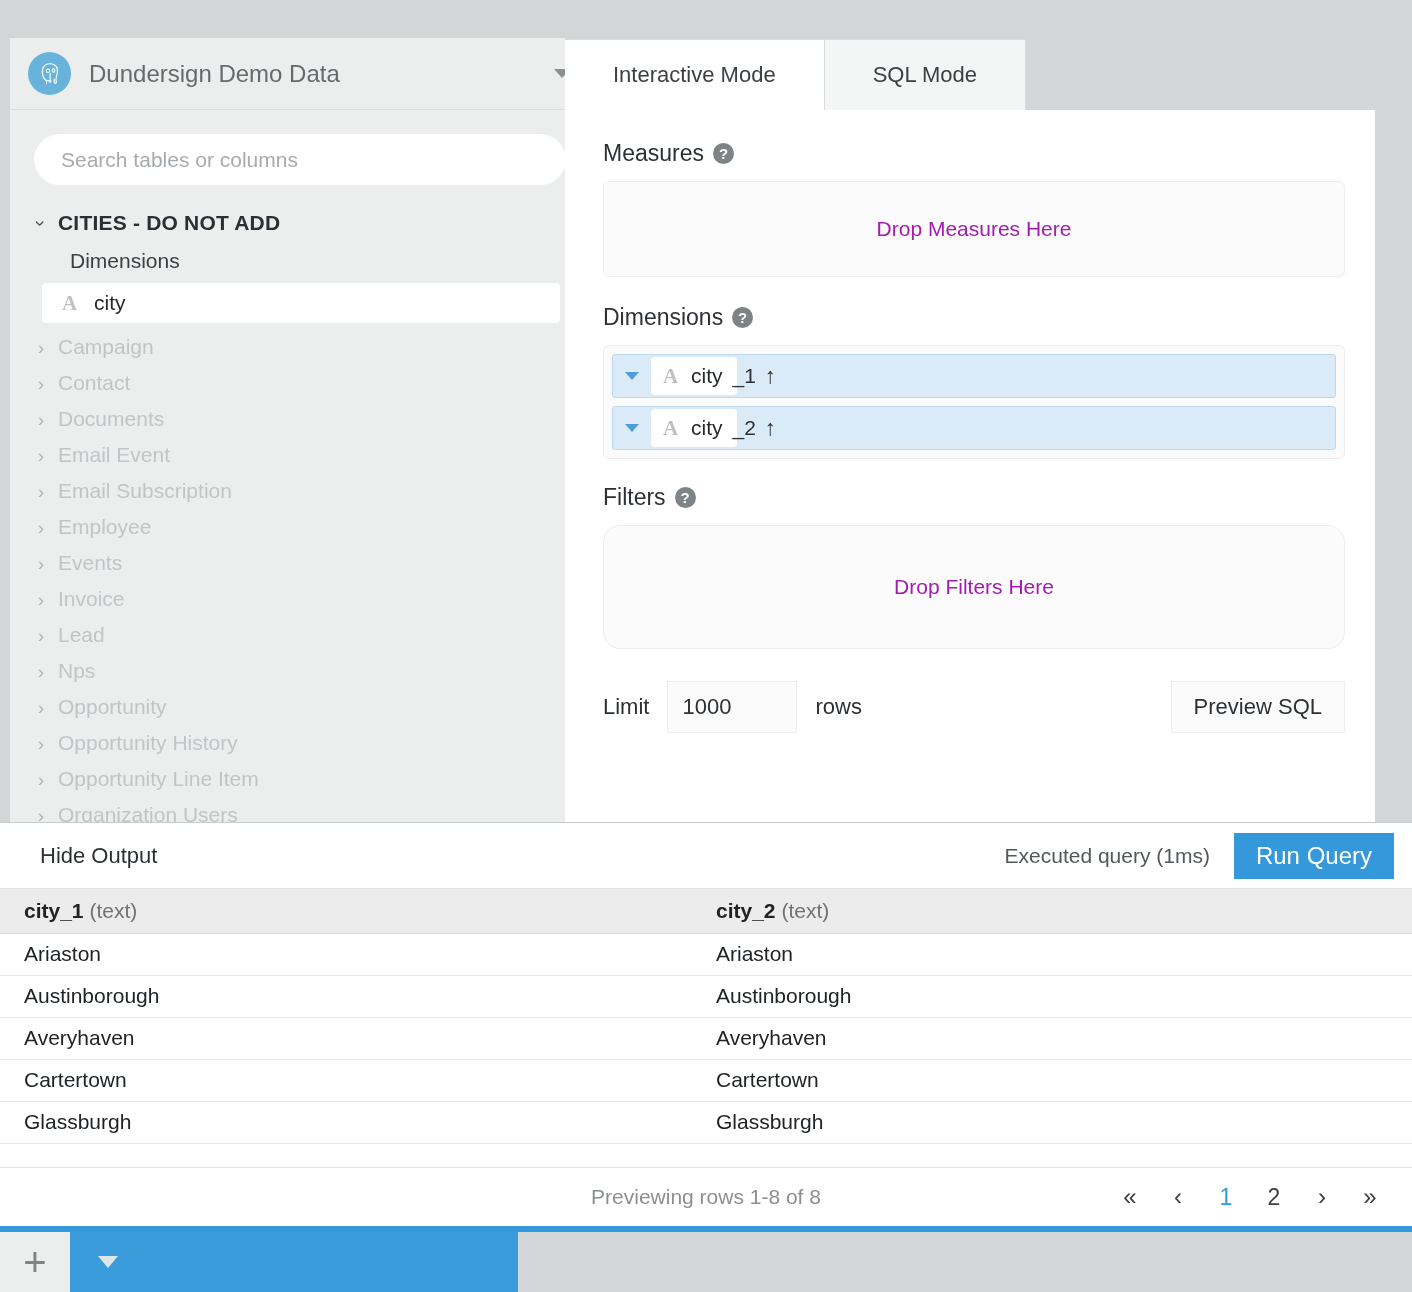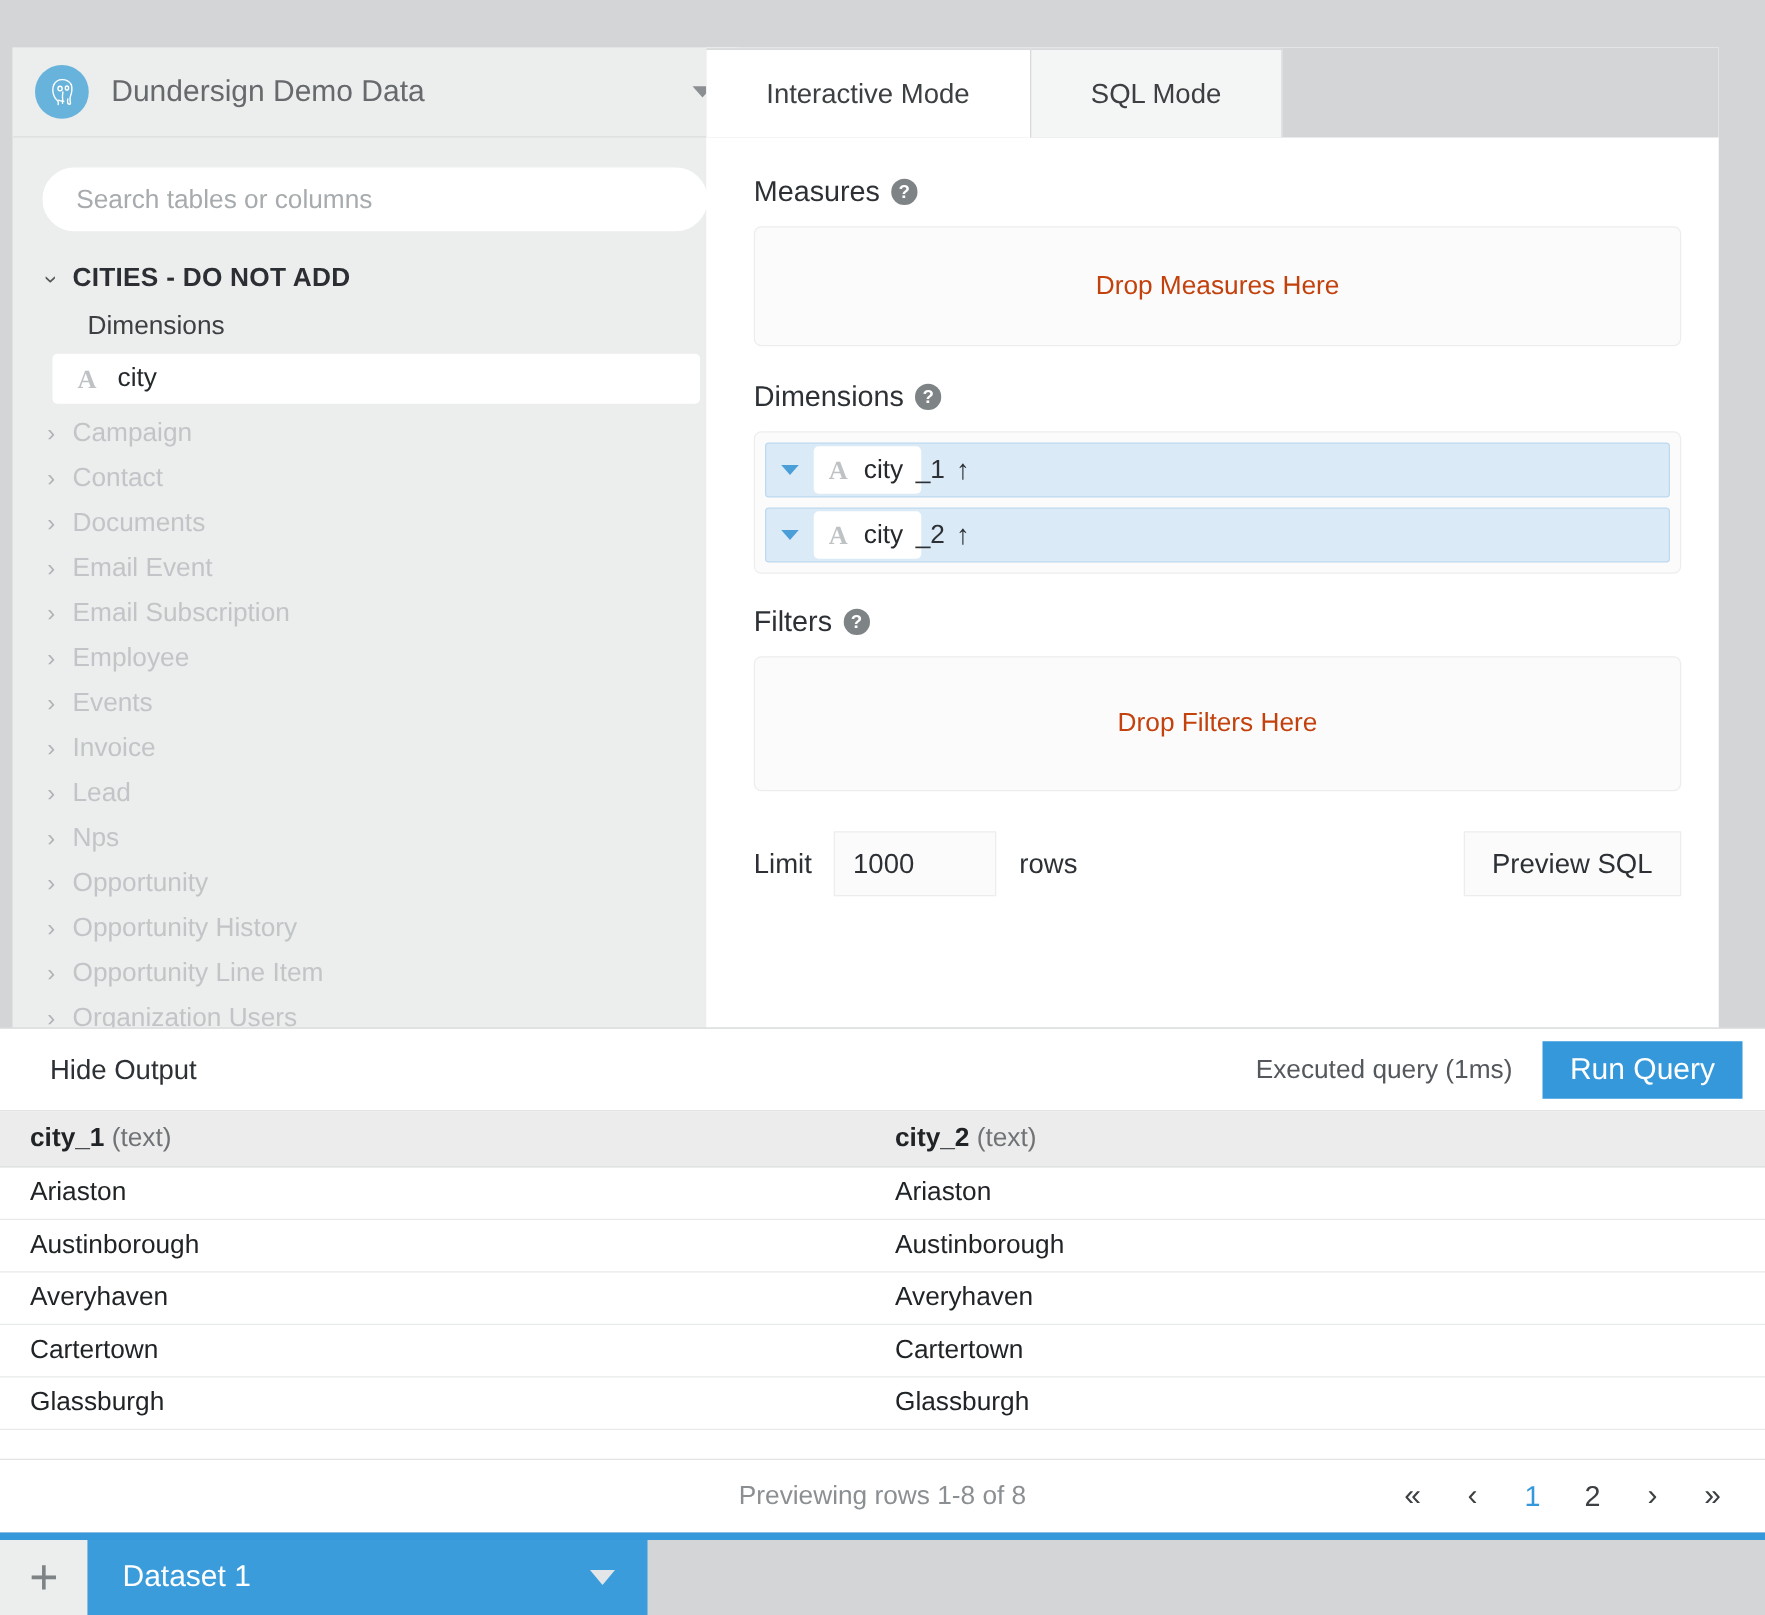--- a/index.html
+++ b/index.html
@@ -218,24 +218,24 @@
   }
 
   .dropzone {
     border: 1px solid #ededee;
     border-radius: 6px;
     background: #fbfbfb;
     height: 96px;
     display: flex;
     align-items: center; justify-content: center;
     font-size: 21px;
-    color: #c2410c;
+    color: #a21caf;
     margin-bottom: 27px;
   }
-  .dropzone.filters { height: 108px; }
+  .dropzone.filters { height: 124px; border-radius: 17px; }
 
   .chipzone {
     border: 1px solid #ededee;
     border-radius: 6px;
     background: #fbfbfb;
     padding: 8px 8px 8px 8px;
     margin-bottom: 25px;
   }
   .chip {
     height: 44px;
@@ -683,18 +683,17 @@
         <span class="pg-btn">»</span>
       </span>
     </div>
   </div>
 
   <div class="bottombar">
     <div class="add-tab">
       <span class="plus-glyph">+</span>
     </div>
     <div class="ds-tab">
-      <span class="ds-tab-label">Dataset 1</span>
       <span class="ds-tab-caret"></span>
     </div>
   </div>
 
 </div>
 
 </body></html>

